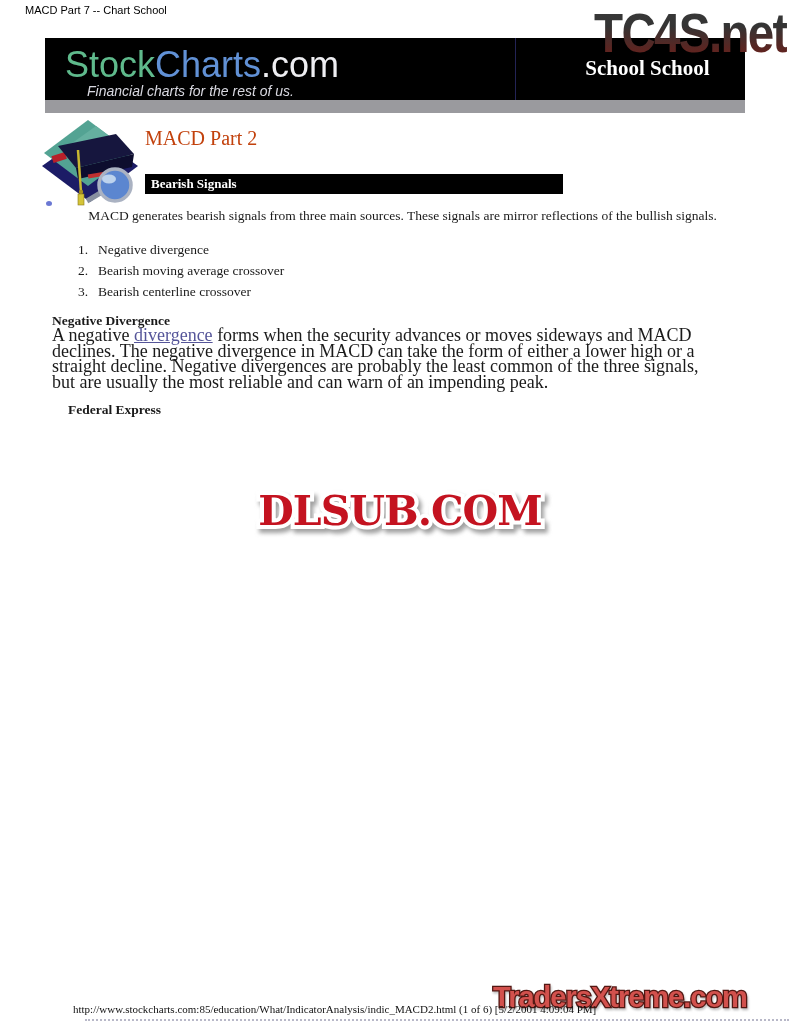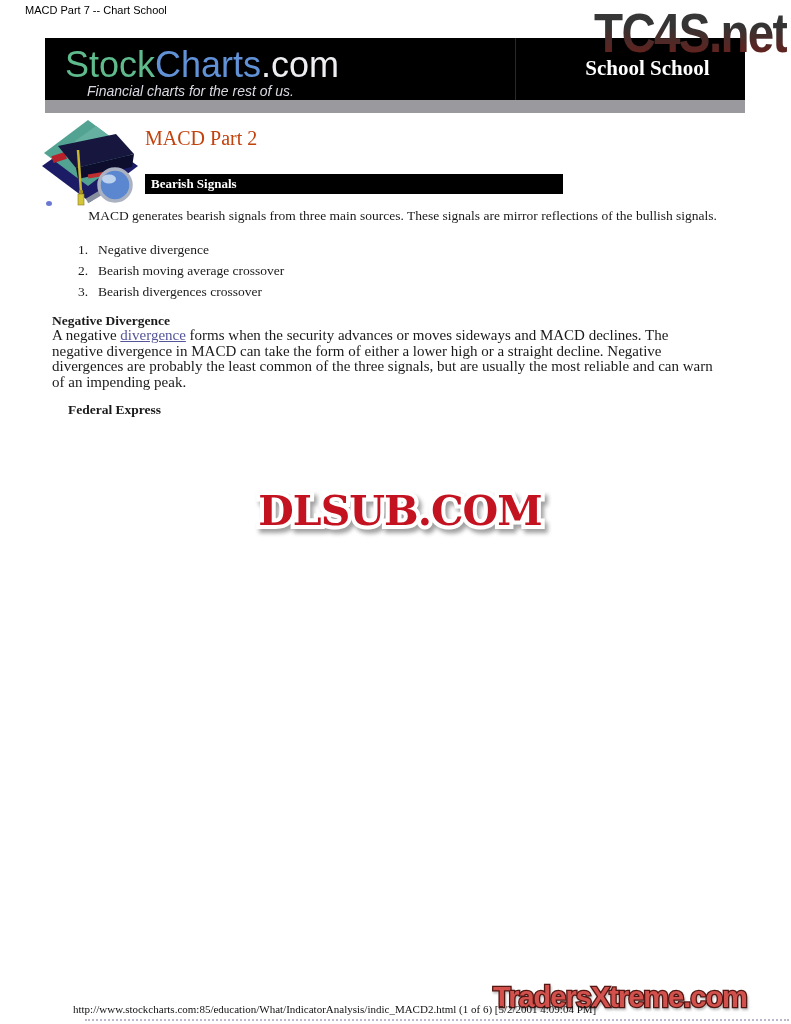--- a/index.html
+++ b/index.html
@@ -40,21 +40,21 @@
   .cap-icon{position:absolute;left:38px;top:118px;}
   .article-title{position:absolute;left:145px;top:127px;font-weight:normal;font-size:20px;color:#c2410c;}
   .section-bar{position:absolute;left:145px;top:174px;width:418px;height:20px;background:#000000;
                color:#fff;font-weight:bold;font-size:13px;line-height:20px;padding-left:6px;
                box-sizing:border-box;}
   .intro{position:absolute;left:52px;top:208px;width:665px;font-size:13.5px;line-height:16px;text-align:right;}
   .signal-list{position:absolute;left:78px;top:243px;font-size:13.5px;}
   .signal-item{margin-bottom:7px;line-height:14px;}
   .signal-num{display:inline-block;width:20px;}
   .subheading{position:absolute;left:52px;top:313px;font-weight:bold;font-size:13.5px;}
-  .para2{position:absolute;left:52px;top:328px;width:668px;font-size:15px;line-height:15.6px;}
+  .para2{position:absolute;left:52px;top:328px;width:668px;font-size:18px;line-height:15.6px;}
   .para2 a{color:#555599;text-decoration:underline;cursor:pointer;}
   .chart-caption{position:absolute;left:52px;top:402px;font-weight:bold;font-size:13.5px;margin-left:16px;}
   .artifact-dot{position:absolute;left:46px;top:201px;width:6px;height:5px;background:#4656c8;
                 border-radius:50%;opacity:.8;}
 
   
   .dlsub-wrap{position:absolute;left:250px;top:482px;filter:drop-shadow(3px 4px 2px rgba(130,130,130,.75));}
   .tradersx-wrap{position:absolute;left:473px;top:978px;filter:drop-shadow(1px 2px 1px rgba(150,150,150,.6));text-align:right;}
 </style>
 </head>
@@ -102,21 +102,21 @@
   <div class="artifact-dot"></div>
 
   <div class="signal-list">
     <div class="signal-item">
       <span class="signal-num">1.</span><span>Negative divergence</span>
     </div>
     <div class="signal-item">
       <span class="signal-num">2.</span><span>Bearish moving average crossover</span>
     </div>
     <div class="signal-item">
-      <span class="signal-num">3.</span><span>Bearish divergences crossover</span>
+      <span class="signal-num">3.</span><span>Bearish centerline crossover</span>
     </div>
   </div>
 
   <div class="subheading">Negative Divergence</div>
 
   <div class="para2"><span>A negative </span><a>divergence</a><span> forms when the security advances or moves sideways and MACD declines. The negative divergence in MACD can take the form of either a lower high or a straight decline. Negative divergences are probably the least common of the three signals, but are usually the most reliable and can warn of an impending peak.</span></div>
 
   <div class="chart-caption">Federal Express</div>
 
   <div class="dlsub-wrap">

